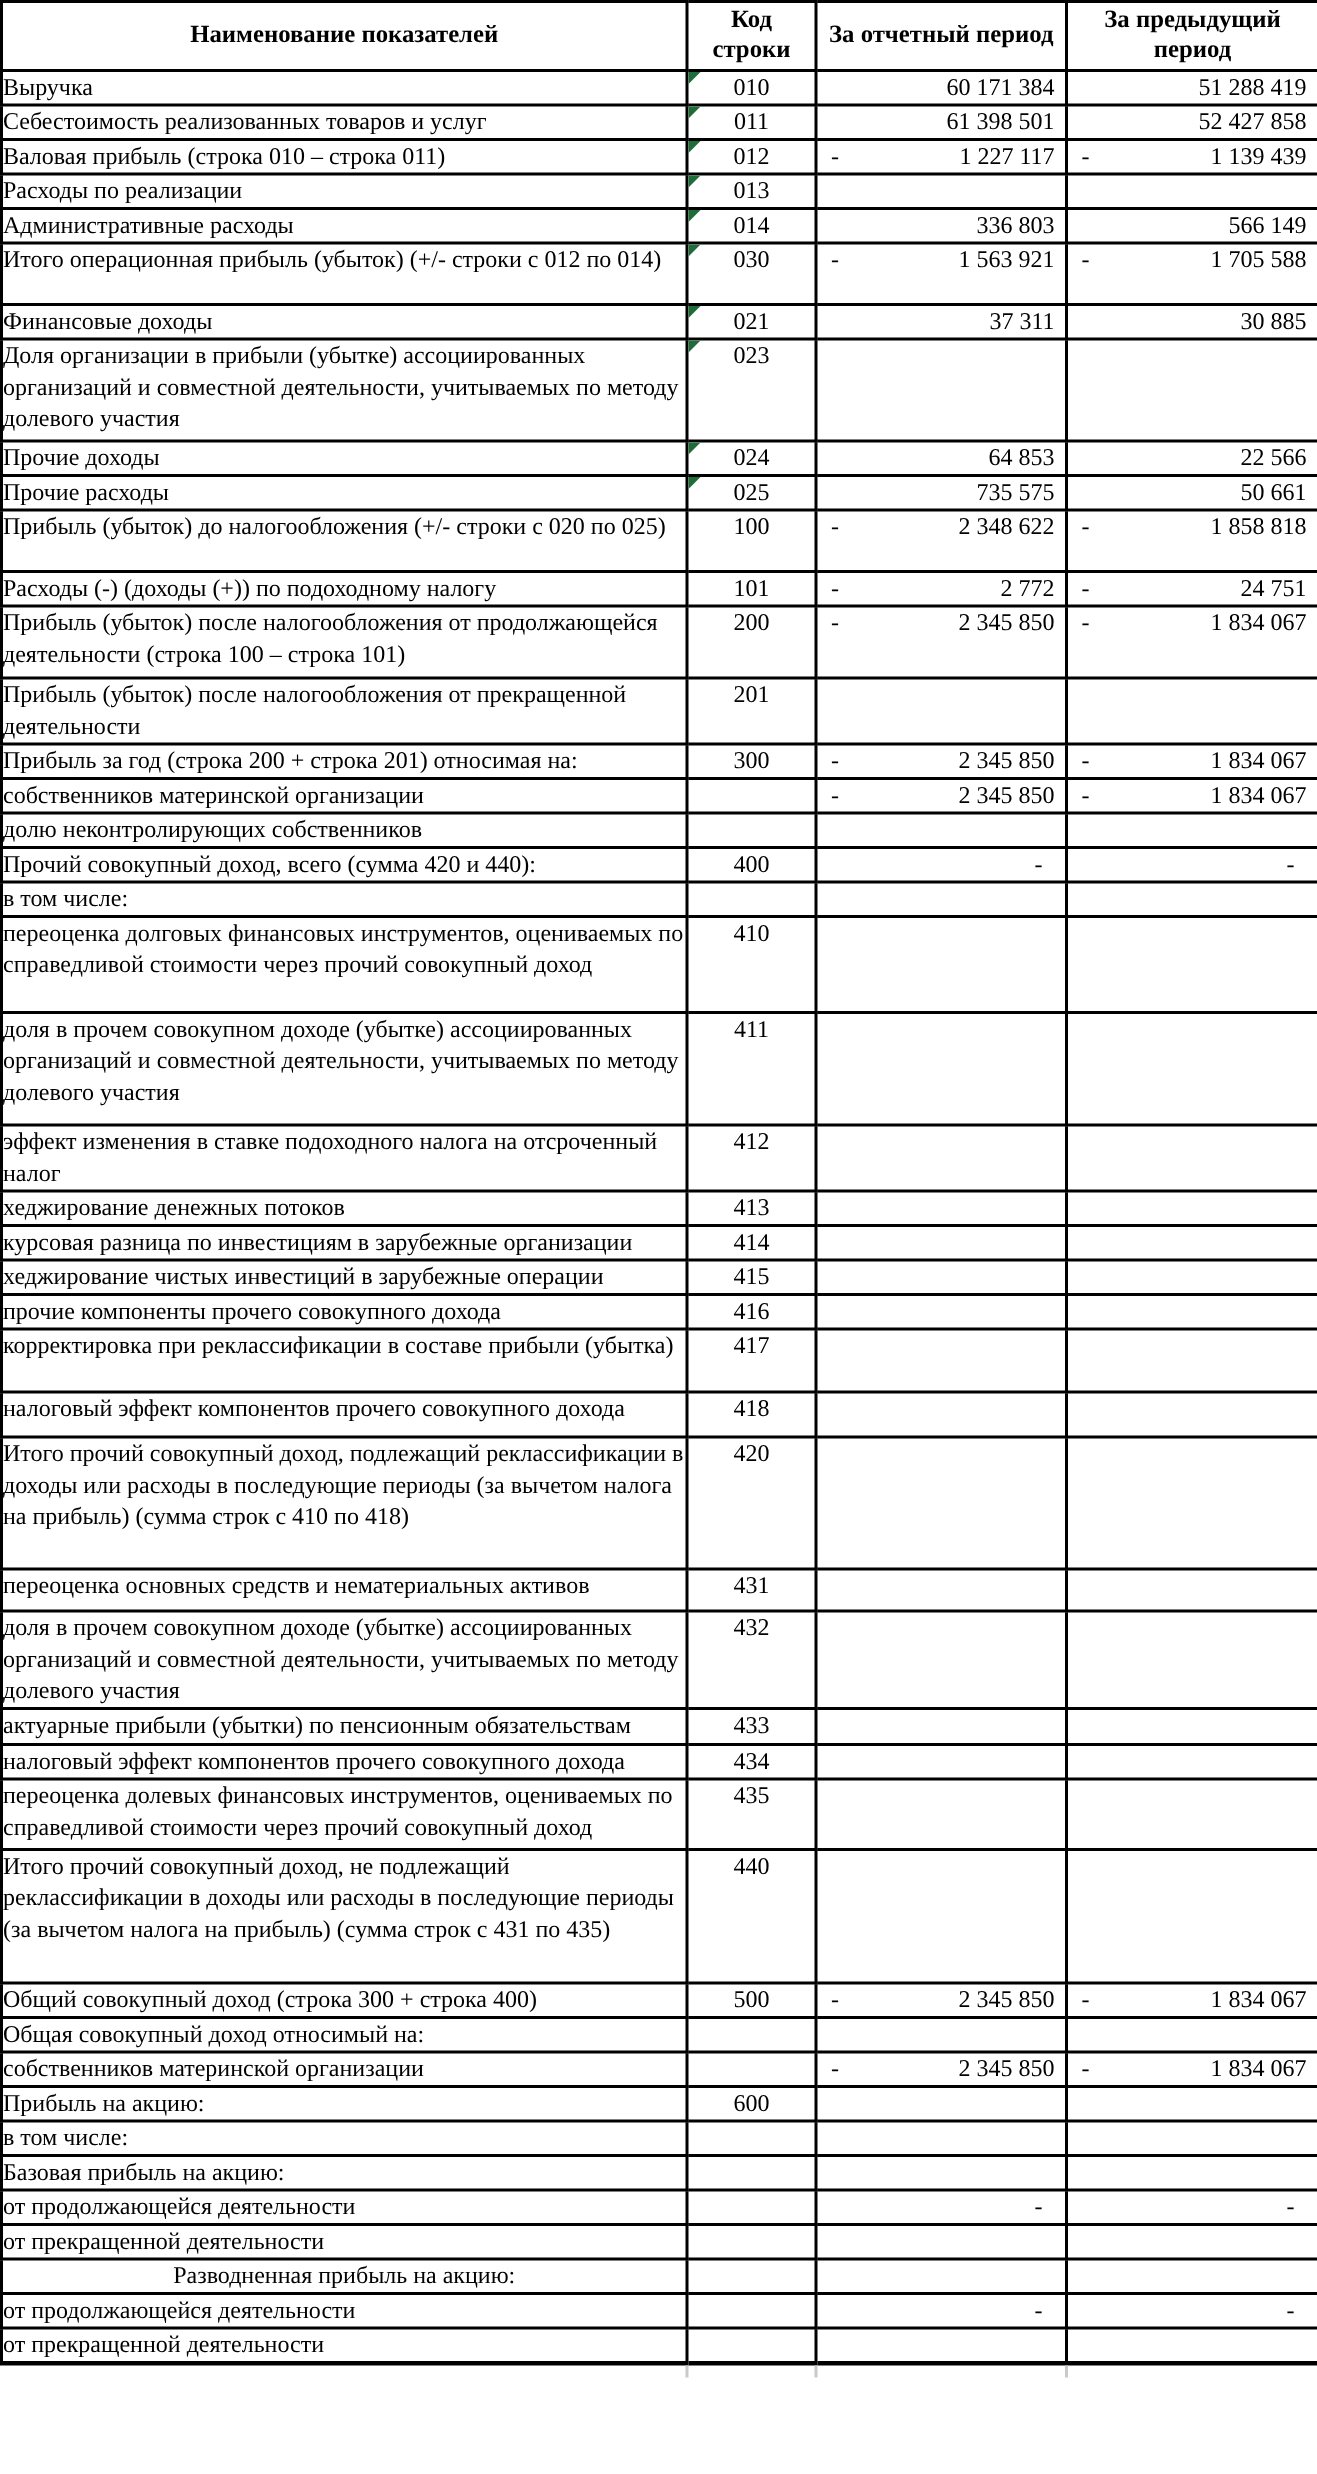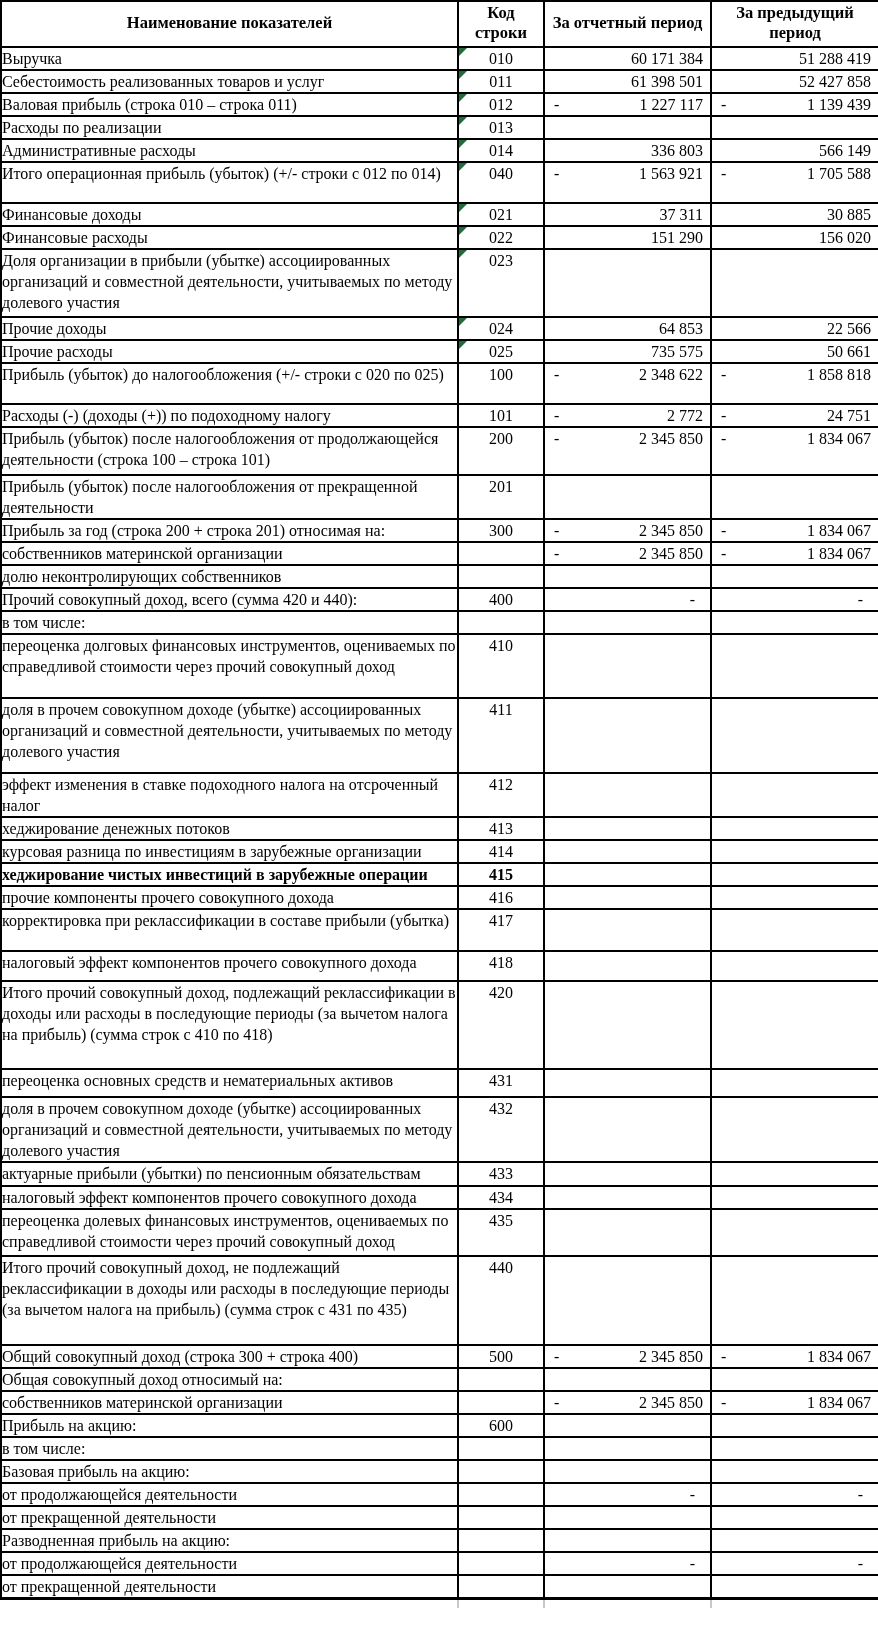--- a/index.html
+++ b/index.html
@@ -171,21 +171,21 @@
         </td>
         <td class="val">
           <div class="vwrap">
             <span class="minus"></span>
             <span class="num">566 149</span>
           </div>
         </td>
       </tr>
       <tr style="height: 41px;">
         <td class="name">Итого операционная прибыль (убыток) (+/- строки с 012 по 014)</td>
-        <td class="code"><span class="tri"></span><span>040</span></td>
+        <td class="code"><span class="tri"></span><span>030</span></td>
         <td class="val">
           <div class="vwrap">
             <span class="minus">-</span>
             <span class="num">1 563 921</span>
           </div>
         </td>
         <td class="val">
           <div class="vwrap">
             <span class="minus">-</span>
             <span class="num">1 705 588</span>
@@ -198,36 +198,20 @@
         <td class="val">
           <div class="vwrap">
             <span class="minus"></span>
             <span class="num">37 311</span>
           </div>
         </td>
         <td class="val">
           <div class="vwrap">
             <span class="minus"></span>
             <span class="num">30 885</span>
-          </div>
-        </td>
-      </tr>
-      <tr style="height: 21px;">
-        <td class="name">Финансовые расходы</td>
-        <td class="code"><span class="tri"></span><span>022</span></td>
-        <td class="val">
-          <div class="vwrap">
-            <span class="minus"></span>
-            <span class="num">151 290</span>
-          </div>
-        </td>
-        <td class="val">
-          <div class="vwrap">
-            <span class="minus"></span>
-            <span class="num">156 020</span>
           </div>
         </td>
       </tr>
       <tr style="height: 68px;">
         <td class="name">Доля организации в прибыли (убытке) ассоциированных организаций и совместной деятельности, учитываемых по методу долевого участия</td>
         <td class="code"><span class="tri"></span><span>023</span></td>
         <td class="val">
           <div class="vwrap">
             <span class="minus"></span>
             <span class="num"></span>
@@ -489,21 +473,21 @@
             <span class="num"></span>
           </div>
         </td>
         <td class="val">
           <div class="vwrap">
             <span class="minus"></span>
             <span class="num"></span>
           </div>
         </td>
       </tr>
-      <tr style="height: 21px; font-weight: bold;">
+      <tr style="height: 21px;">
         <td class="name">хеджирование чистых инвестиций в зарубежные операции</td>
         <td class="code"><span>415</span></td>
         <td class="val">
           <div class="vwrap">
             <span class="minus"></span>
             <span class="num"></span>
           </div>
         </td>
         <td class="val">
           <div class="vwrap">
@@ -793,21 +777,21 @@
             <span class="num"></span>
           </div>
         </td>
         <td class="val">
           <div class="vwrap">
             <span class="minus"></span>
             <span class="num"></span>
           </div>
         </td>
       </tr>
-      <tr style="height: 21px;">
+      <tr style="height: 21px; text-align: center;">
         <td class="name">Разводненная прибыль на акцию:</td>
         <td class="code"><span></span></td>
         <td class="val">
           <div class="vwrap">
             <span class="minus"></span>
             <span class="num"></span>
           </div>
         </td>
         <td class="val">
           <div class="vwrap">

